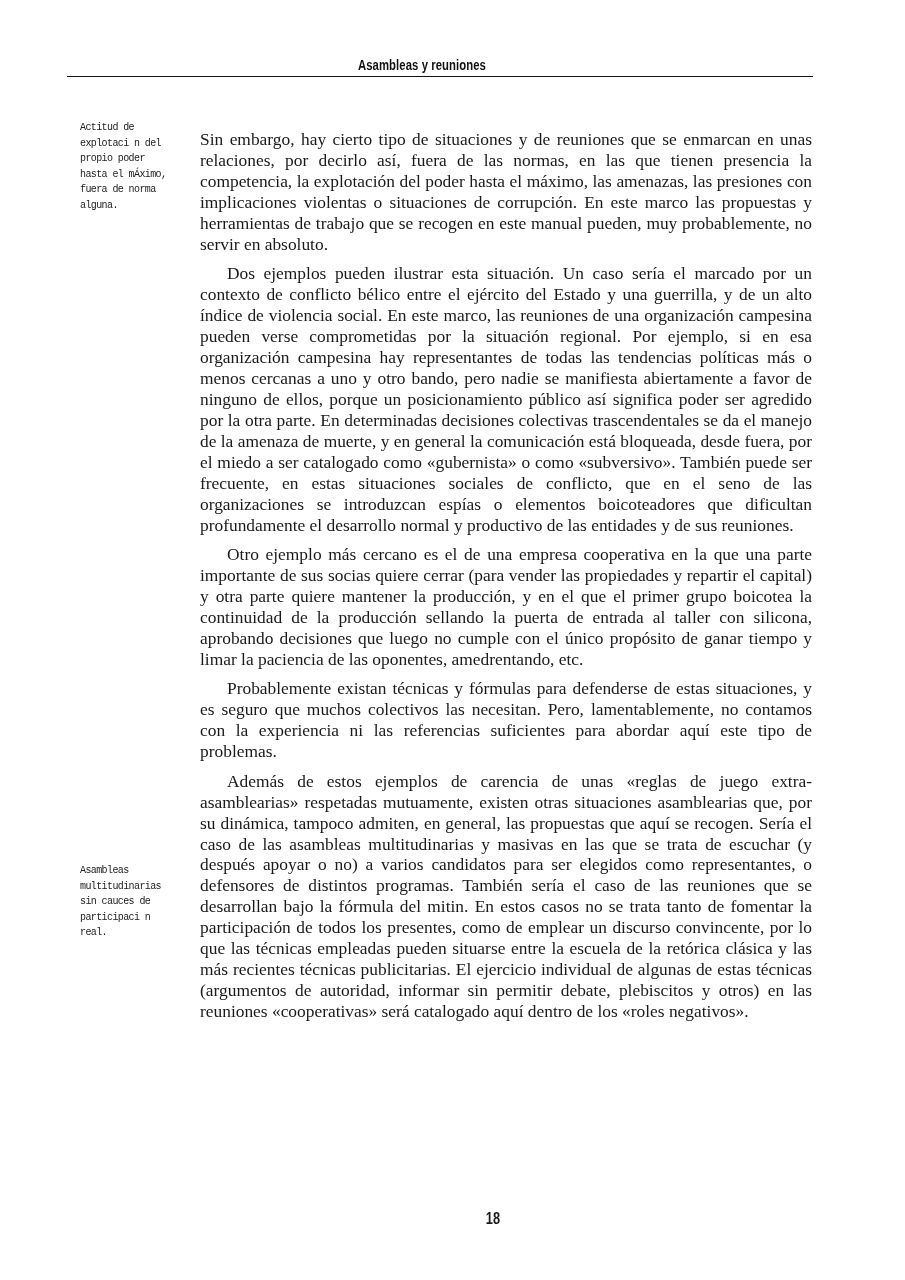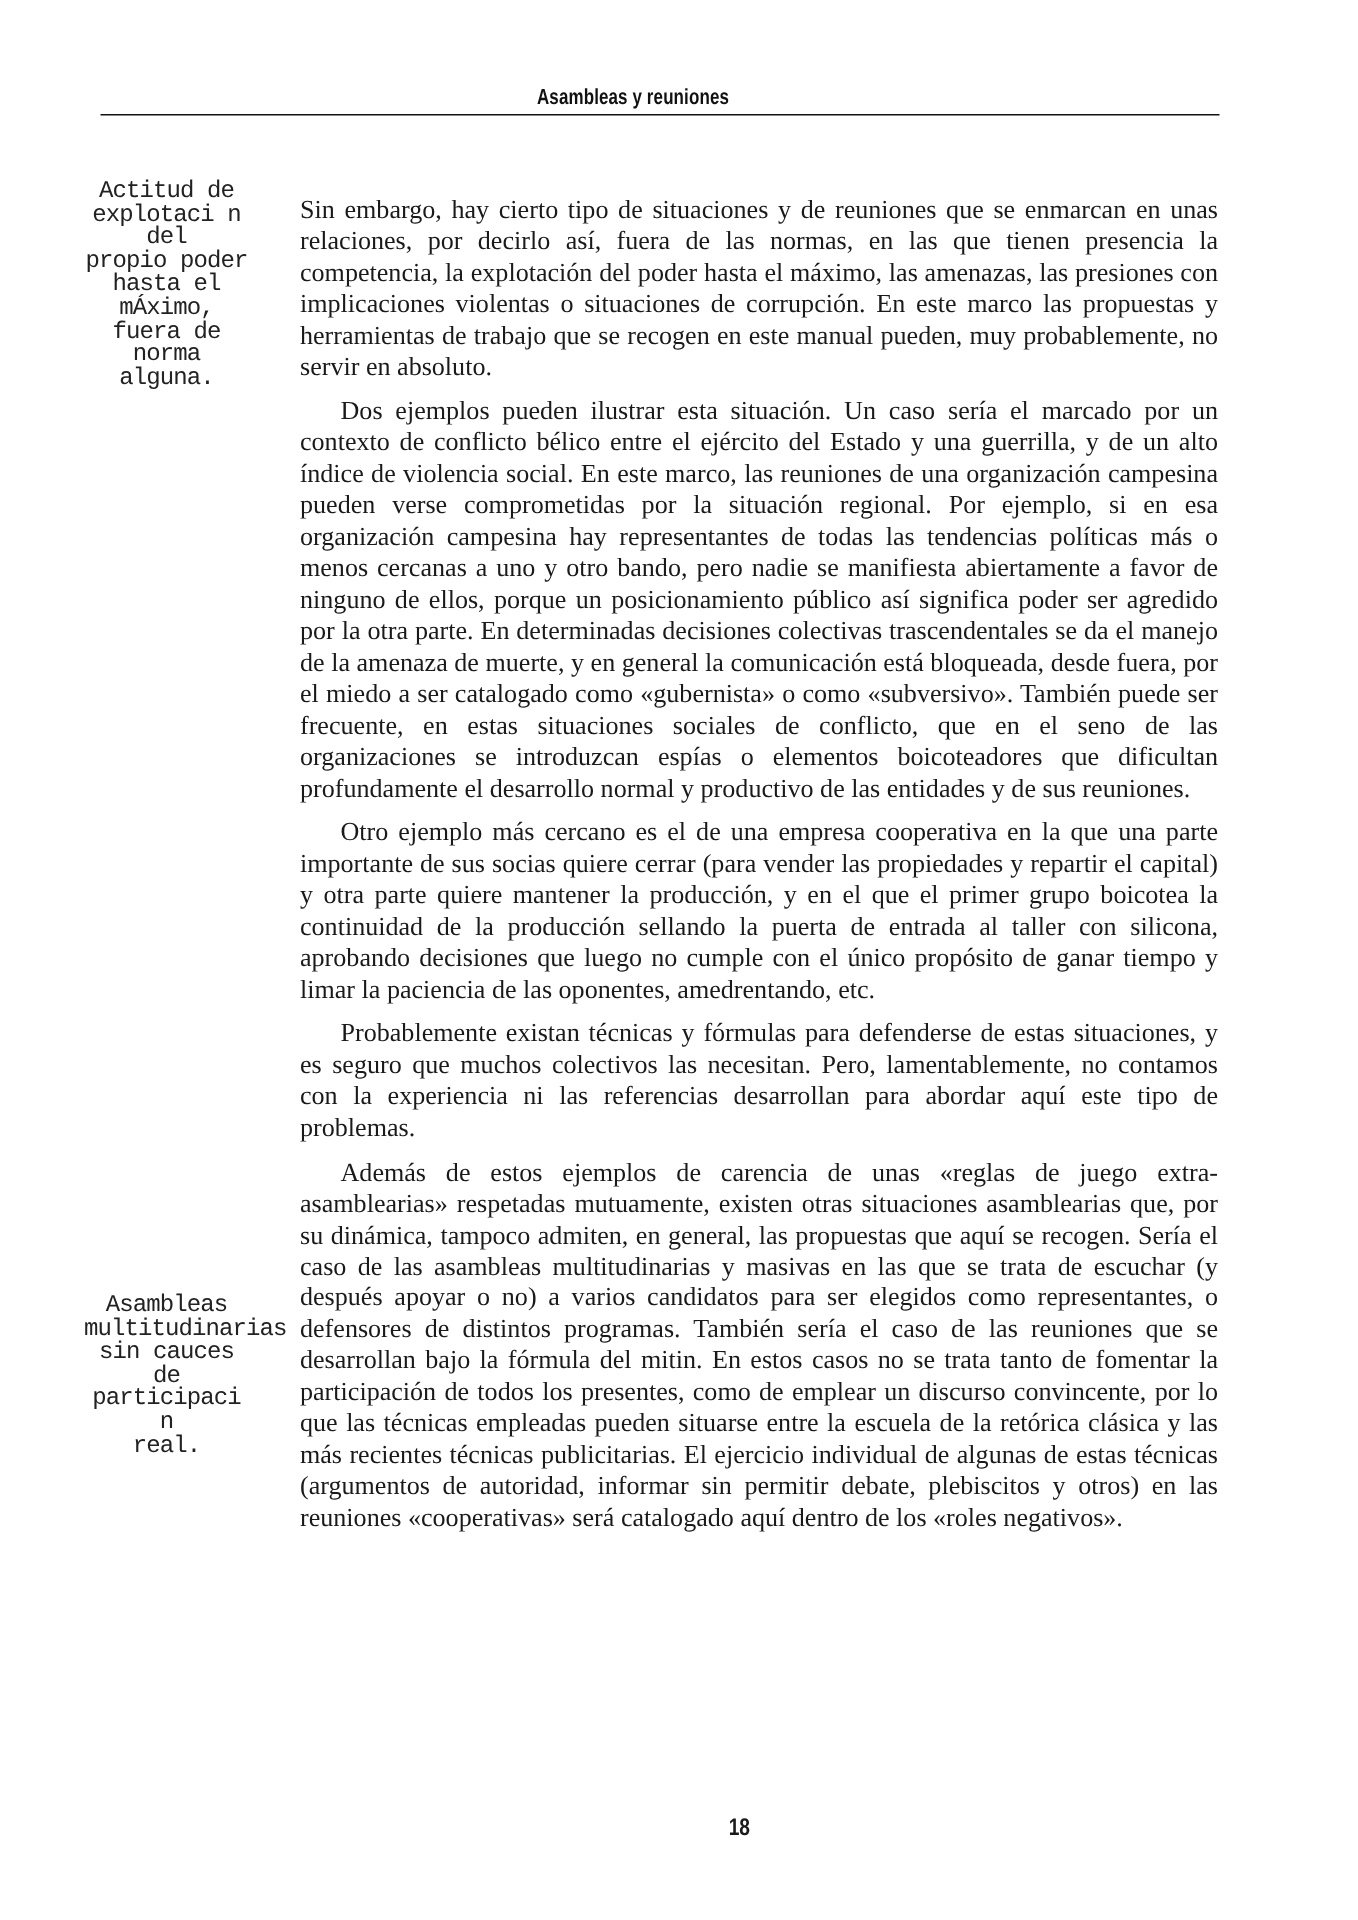--- a/index.html
+++ b/index.html
@@ -30,29 +30,28 @@
       letter-spacing: 0.1px;
       transform: scaleX(0.78);
       transform-origin: left top;
       display: inline-block;
       white-space: nowrap;
       line-height: 18px;
       color: #111;
     }
     .margin-note {
       position: absolute;
-      left: 56px;
+      left: 80px;
       width: 110px;
       font-family: "Liberation Mono", monospace;
-      font-size: 16px;
+      font-size: 10px;
       line-height: 15.6px;
       color: #222;
       letter-spacing: -0.6px;
       white-space: pre-line;
-      text-align: center;
     }
     .body-column {
       position: absolute;
       left: 200px;
       top: 118px;
       width: 612px;
       margin-top: 11px;
     }
     .para {
       font-family: "Liberation Serif", serif;
@@ -97,19 +96,19 @@
 <div class="margin-note" style="top:863px;">Asambleas
 multitudinarias
 sin cauces de
 participaci n
 real.</div>
 
 <div class="body-column">
   <p class="para">Sin embargo, hay cierto tipo de situaciones y de reuniones que se enmarcan en unas relaciones, por decirlo así, fuera de las normas, en las que tienen presencia la competencia, la explotación del poder hasta el máximo, las amenazas, las presiones con implicaciones violentas o situaciones de corrupción. En este marco las propuestas y herramientas de trabajo que se recogen en este manual pueden, muy probablemente, no servir en absoluto.</p>
   <p class="para indent">Dos ejemplos pueden ilustrar esta situación. Un caso sería el marcado por un contexto de conflicto bélico entre el ejército del Estado y una guerrilla, y de un alto índice de violencia social. En este marco, las reuniones de una organización campesina pueden verse comprometidas por la situación regional. Por ejemplo, si en esa organización campesina hay representantes de todas las tendencias políticas más o menos cercanas a uno y otro bando, pero nadie se manifiesta abiertamente a favor de ninguno de ellos, porque un posicionamiento público así significa poder ser agredido por la otra parte. En determinadas decisiones colectivas trascendentales se da el manejo de la amenaza de muerte, y en general la comunicación está bloqueada, desde fuera, por el miedo a ser catalogado como «gubernista» o como «subversivo». También puede ser frecuente, en estas situaciones sociales de conflicto, que en el seno de las organizaciones se introduzcan espías o elementos boicoteadores que dificultan profundamente el desarrollo normal y productivo de las entidades y de sus reuniones.</p>
   <p class="para indent">Otro ejemplo más cercano es el de una empresa cooperativa en la que una parte importante de sus socias quiere cerrar (para vender las propiedades y repartir el capital) y otra parte quiere mantener la producción, y en el que el primer grupo boicotea la continuidad de la producción sellando la puerta de entrada al taller con silicona, aprobando decisiones que luego no cumple con el único propósito de ganar tiempo y limar la paciencia de las oponentes, amedrentando, etc.</p>
-  <p class="para indent">Probablemente existan técnicas y fórmulas para defenderse de estas situaciones, y es seguro que muchos colectivos las necesitan. Pero, lamentablemente, no contamos con la experiencia ni las referencias desarrollan para abordar aquí este tipo de problemas.</p>
+  <p class="para indent">Probablemente existan técnicas y fórmulas para defenderse de estas situaciones, y es seguro que muchos colectivos las necesitan. Pero, lamentablemente, no contamos con la experiencia ni las referencias suficientes para abordar aquí este tipo de problemas.</p>
   <p class="para indent">Además de estos ejemplos de carencia de unas «reglas de juego extra-asamblearias» respetadas mutuamente, existen otras situaciones asamblearias que, por su dinámica, tampoco admiten, en general, las propuestas que aquí se recogen. Sería el caso de las asambleas multitudinarias y masivas en las que se trata de escuchar (y después apoyar o no) a varios candidatos para ser elegidos como representantes, o defensores de distintos programas. También sería el caso de las reuniones que se desarrollan bajo la fórmula del mitin. En estos casos no se trata tanto de fomentar la participación de todos los presentes, como de emplear un discurso convincente, por lo que las técnicas empleadas pueden situarse entre la escuela de la retórica clásica y las más recientes técnicas publicitarias. El ejercicio individual de algunas de estas técnicas (argumentos de autoridad, informar sin permitir debate, plebiscitos y otros) en las reuniones «cooperativas» será catalogado aquí dentro de los «roles negativos».</p>
 </div>
 
 <div class="page-number">
   <span>18</span>
 </div>
 
 </body></html>

